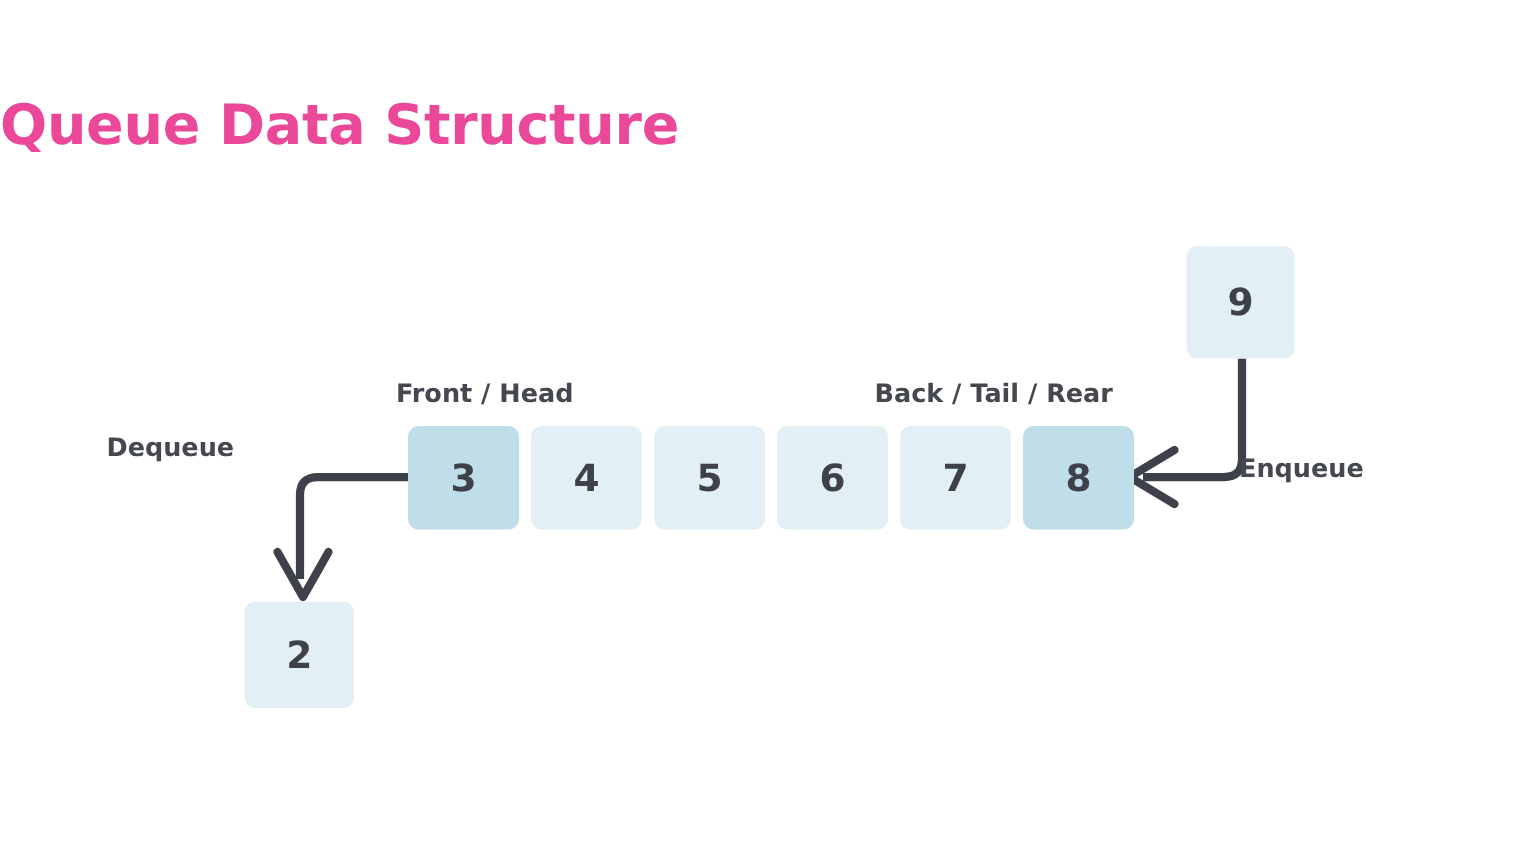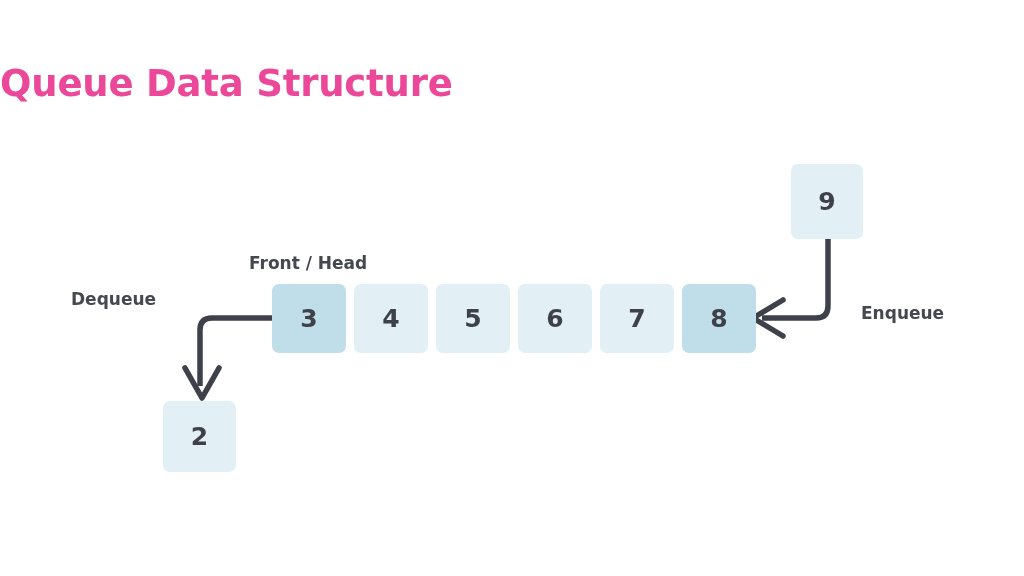--- a/index.html
+++ b/index.html
@@ -75,33 +75,33 @@
   }
 
   
   .pointer-label {
     position: absolute;
     font-size: 17px;
     font-weight: bold;
     color: #45484f;
     white-space: nowrap;
   }
-  #label-front { left: 249px; top: 253px; }
+  #label-front { left: 264px; top: 253px; }
   #label-back  { left: 583px; top: 253px; }
 
   
   .op-label {
     position: absolute;
     font-size: 17px;
     font-weight: bold;
     color: #45484f;
     white-space: nowrap;
   }
   #label-dequeue { left: 71px;  top: 289px; }
-  #label-enqueue { left: 861px; top: 303px; text-align: right; }
+  #label-enqueue { left: 826px; top: 303px; text-align: right; }
 </style>
 </head>
 <body>
 
 <div id="stage">
 
   <div id="page-title">Queue Data Structure</div>
 
   <svg id="arrow-layer" viewBox="0 0 1024 576" xmlns="http://www.w3.org/2000/svg">
 
@@ -110,20 +110,21 @@
       <path d="M 783 300 L 753 318 L 783 336" fill="none" stroke="#3e4149" stroke-width="5.5" stroke-linecap="round" stroke-linejoin="round"></path>
     </g>
 
     <g>
       <path d="M 272 318 L 212 318 Q 200 318 200 330 L 200 386" fill="none" stroke="#3e4149" stroke-width="5.5" stroke-linecap="butt"></path>
       <path d="M 185 368 L 202 398 L 219 368" fill="none" stroke="#3e4149" stroke-width="5.5" stroke-linecap="round" stroke-linejoin="round"></path>
     </g>
   </svg>
 
   <div class="pointer-label" id="label-front">Front / Head</div>
+  <div class="pointer-label" id="label-back">Back / Tail / Rear</div>
 
   <div id="queue-cells">
       <div class="cell accent" style="left: 272px; top: 284px;">3</div>
       <div class="cell light" style="left: 354px; top: 284px;">4</div>
       <div class="cell light" style="left: 436px; top: 284px;">5</div>
       <div class="cell light" style="left: 518px; top: 284px;">6</div>
       <div class="cell light" style="left: 600px; top: 284px;">7</div>
       <div class="cell accent" style="left: 682px; top: 284px;">8</div>
     </div>
 

